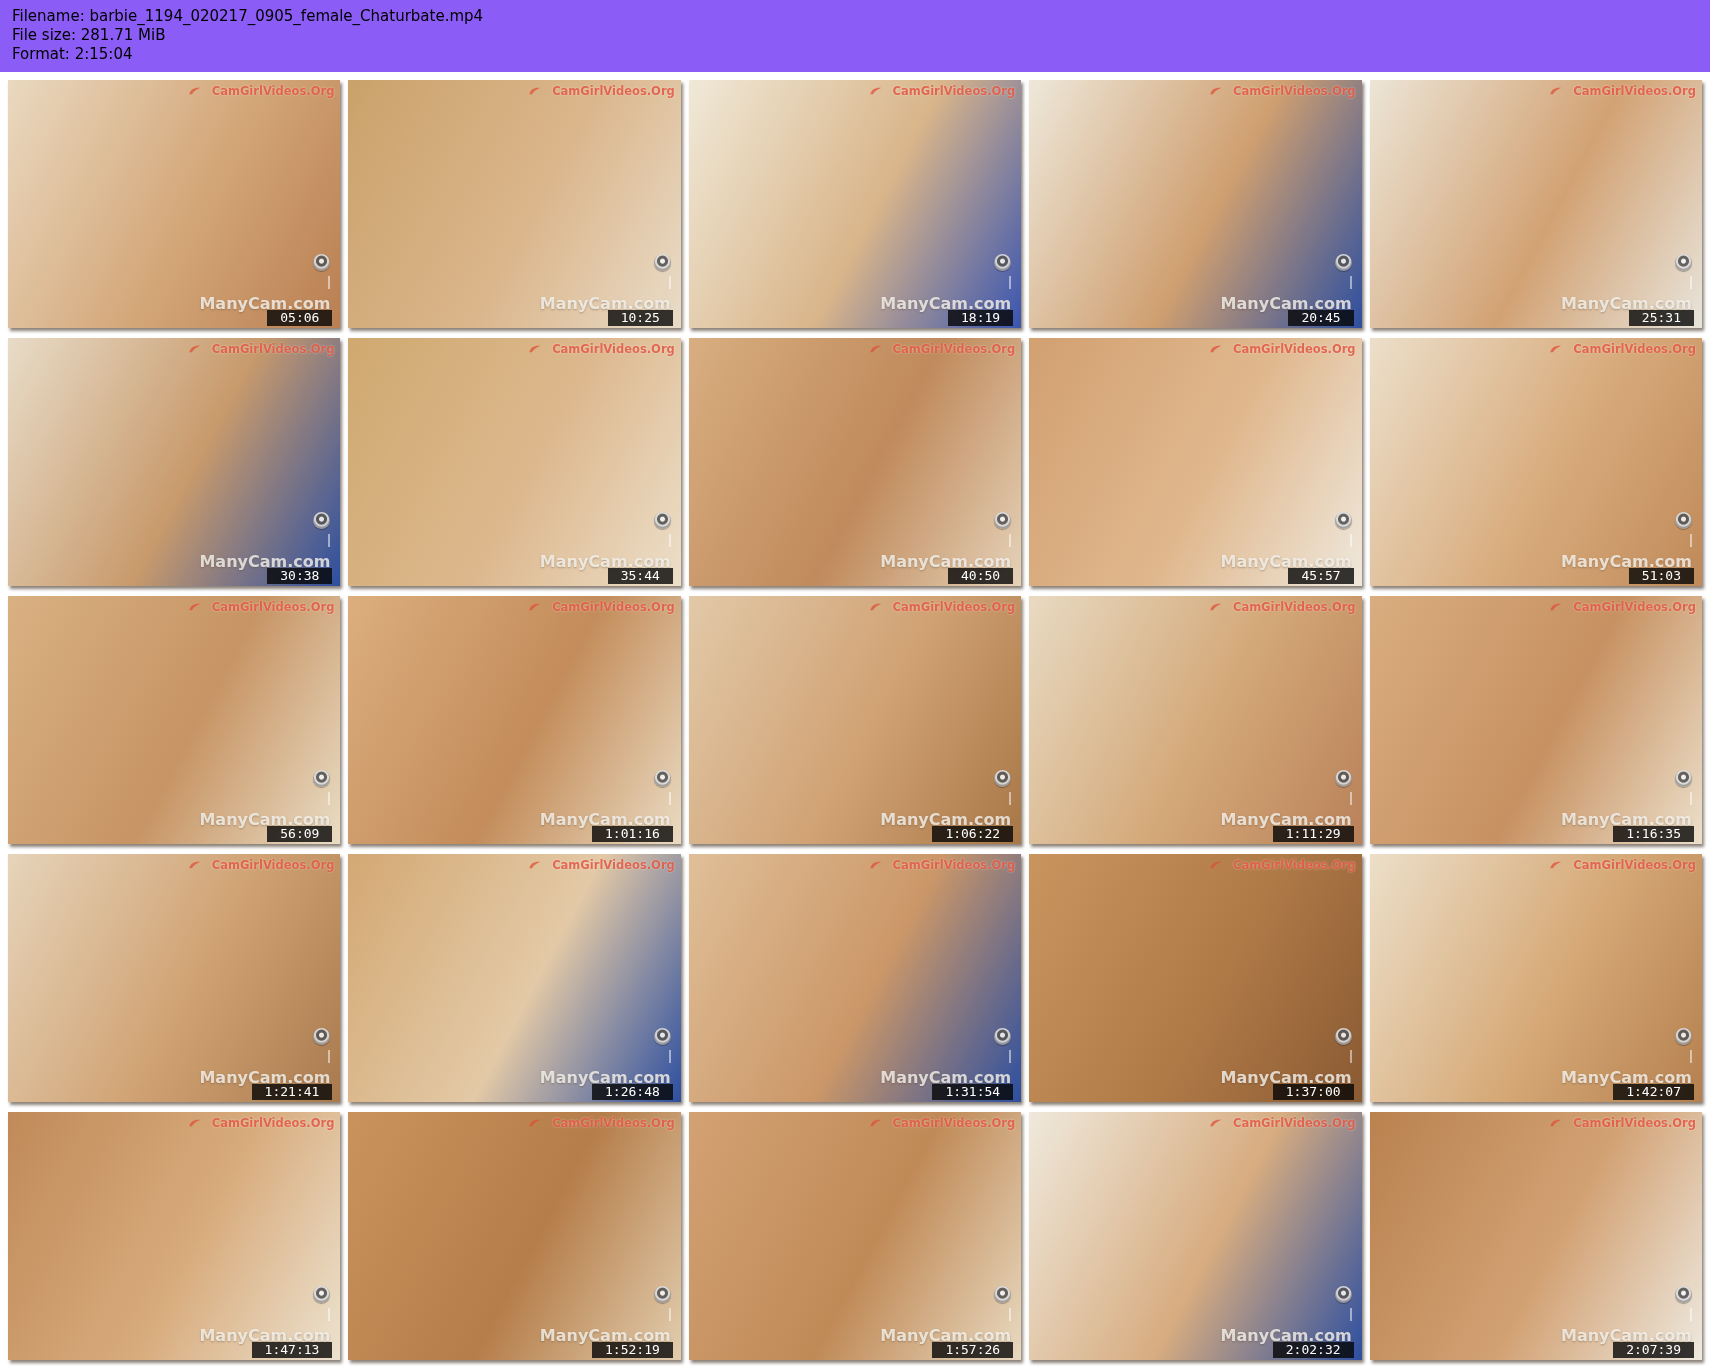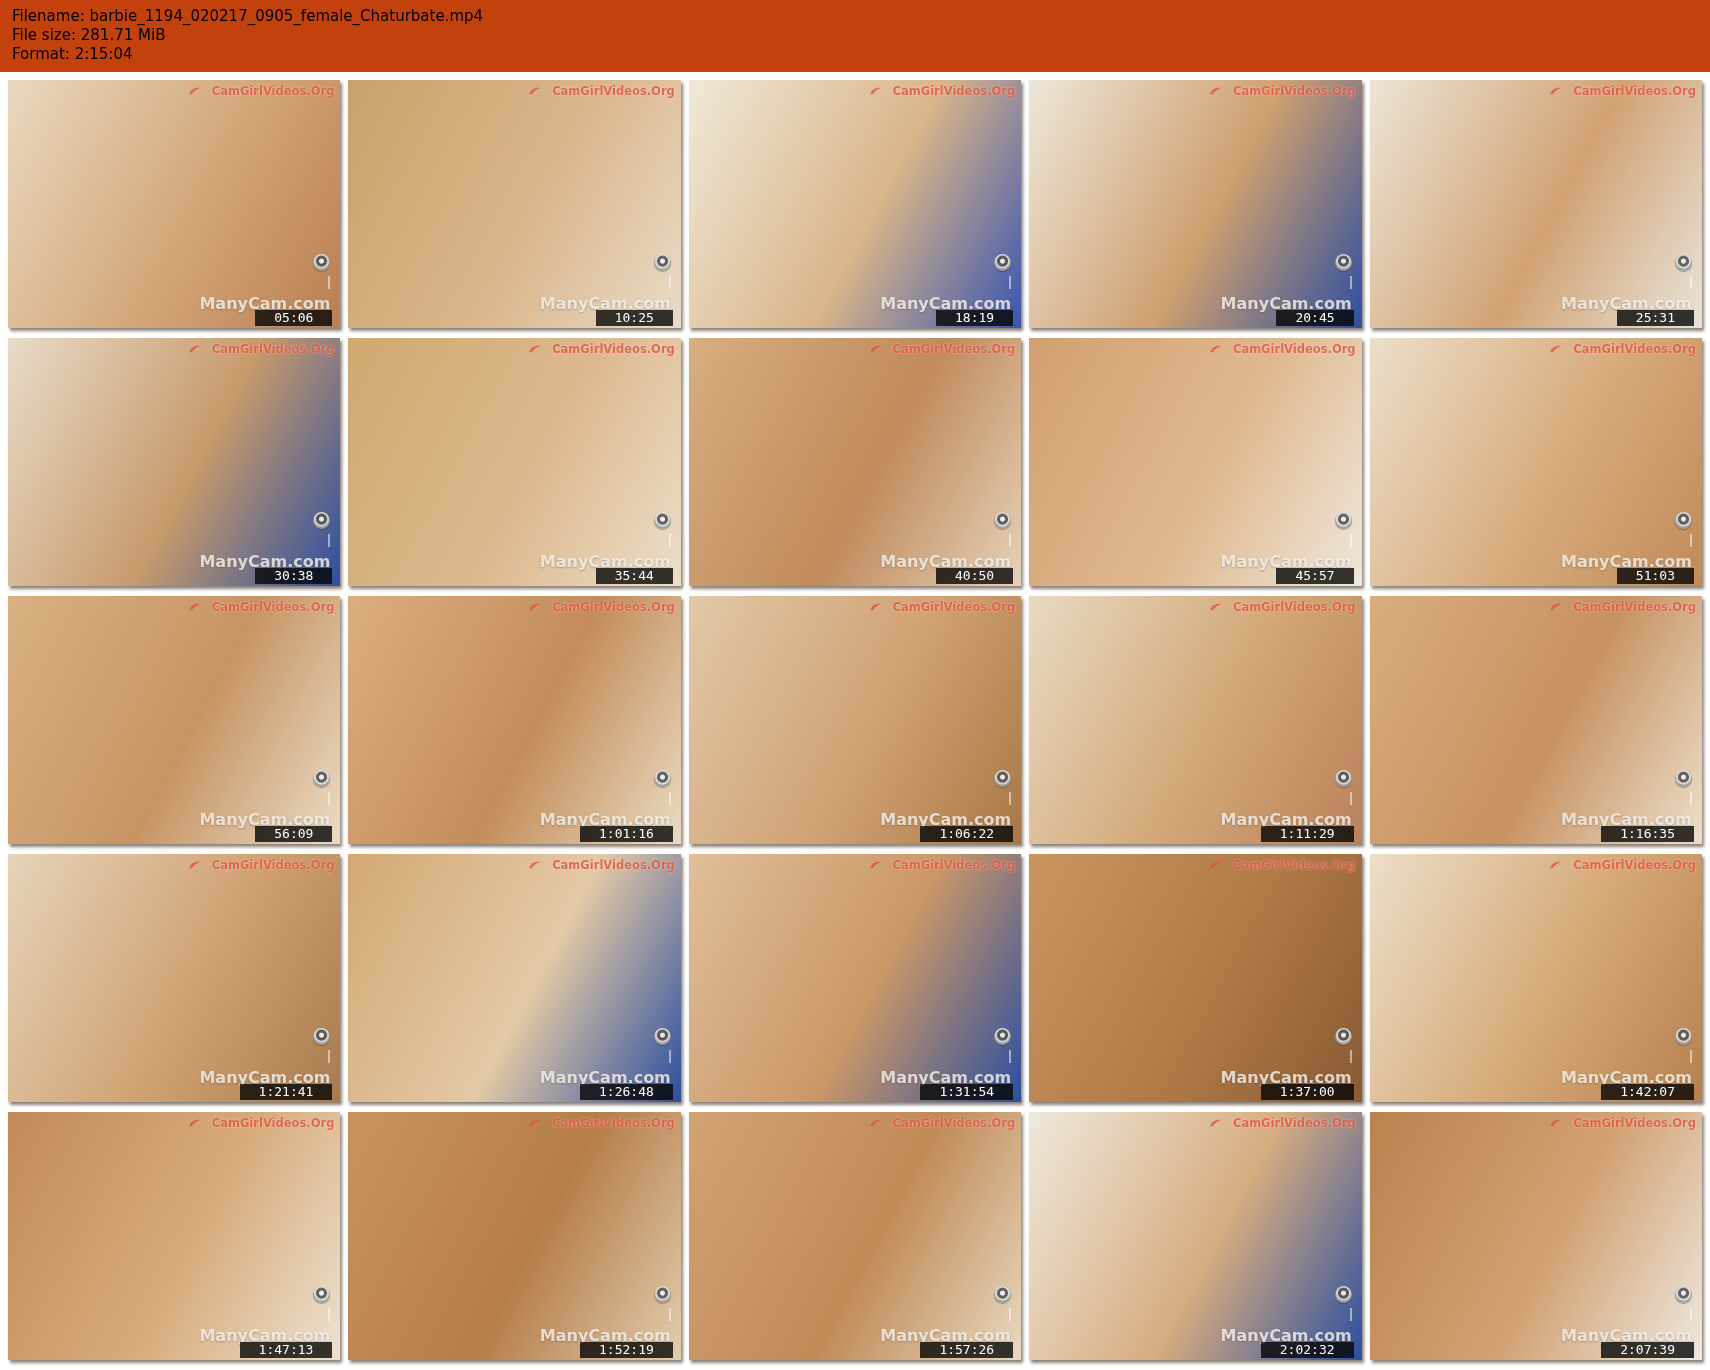--- a/index.html
+++ b/index.html
@@ -47,27 +47,27 @@
     background:radial-gradient(circle at 50% 42%,
       #f4f4f4 0 2px,#565656 3px 5px,#dcdcdc 6px 7px,#9d9d9d 8px);
     box-shadow:0 1px 1px rgba(0,0,0,0.35);opacity:0.9;
   }
   .wm-sep{width:2px;height:13px;background:rgba(255,255,255,0.5);}
   
   .ts{
     position:absolute;right:8px;bottom:2px;
     background:rgba(5,5,5,0.8);color:#ffffff;
     font-family:"DejaVu Sans Mono","Liberation Mono",monospace;
-    font-size:13px;line-height:16px;padding:0 19px;margin-top:24px;
+    font-size:13px;line-height:16px;padding:0 13px;margin-top:24px;
   }
 </style>
 </head>
 <body>
 
-<div class="header" style="background: #c2410c; color: rgb(0, 0, 0);">
+<div class="header" style="background: #8b5cf6; color: rgb(0, 0, 0);">
   <div class="left">
     <div>Filename: barbie_1194_020217_0905_female_Chaturbate.mp4</div>
     <div>File size: 281.71 MiB</div>
     <div>Format: 2:15:04</div>
   </div>
 </div>
 
 <div class="grid">
     <div class="tile" style="background: linear-gradient(118deg, rgb(234, 217, 192) 0%, rgb(211, 166, 120) 55%, rgb(185, 127, 82) 100%);">
       <div class="wm-top">

